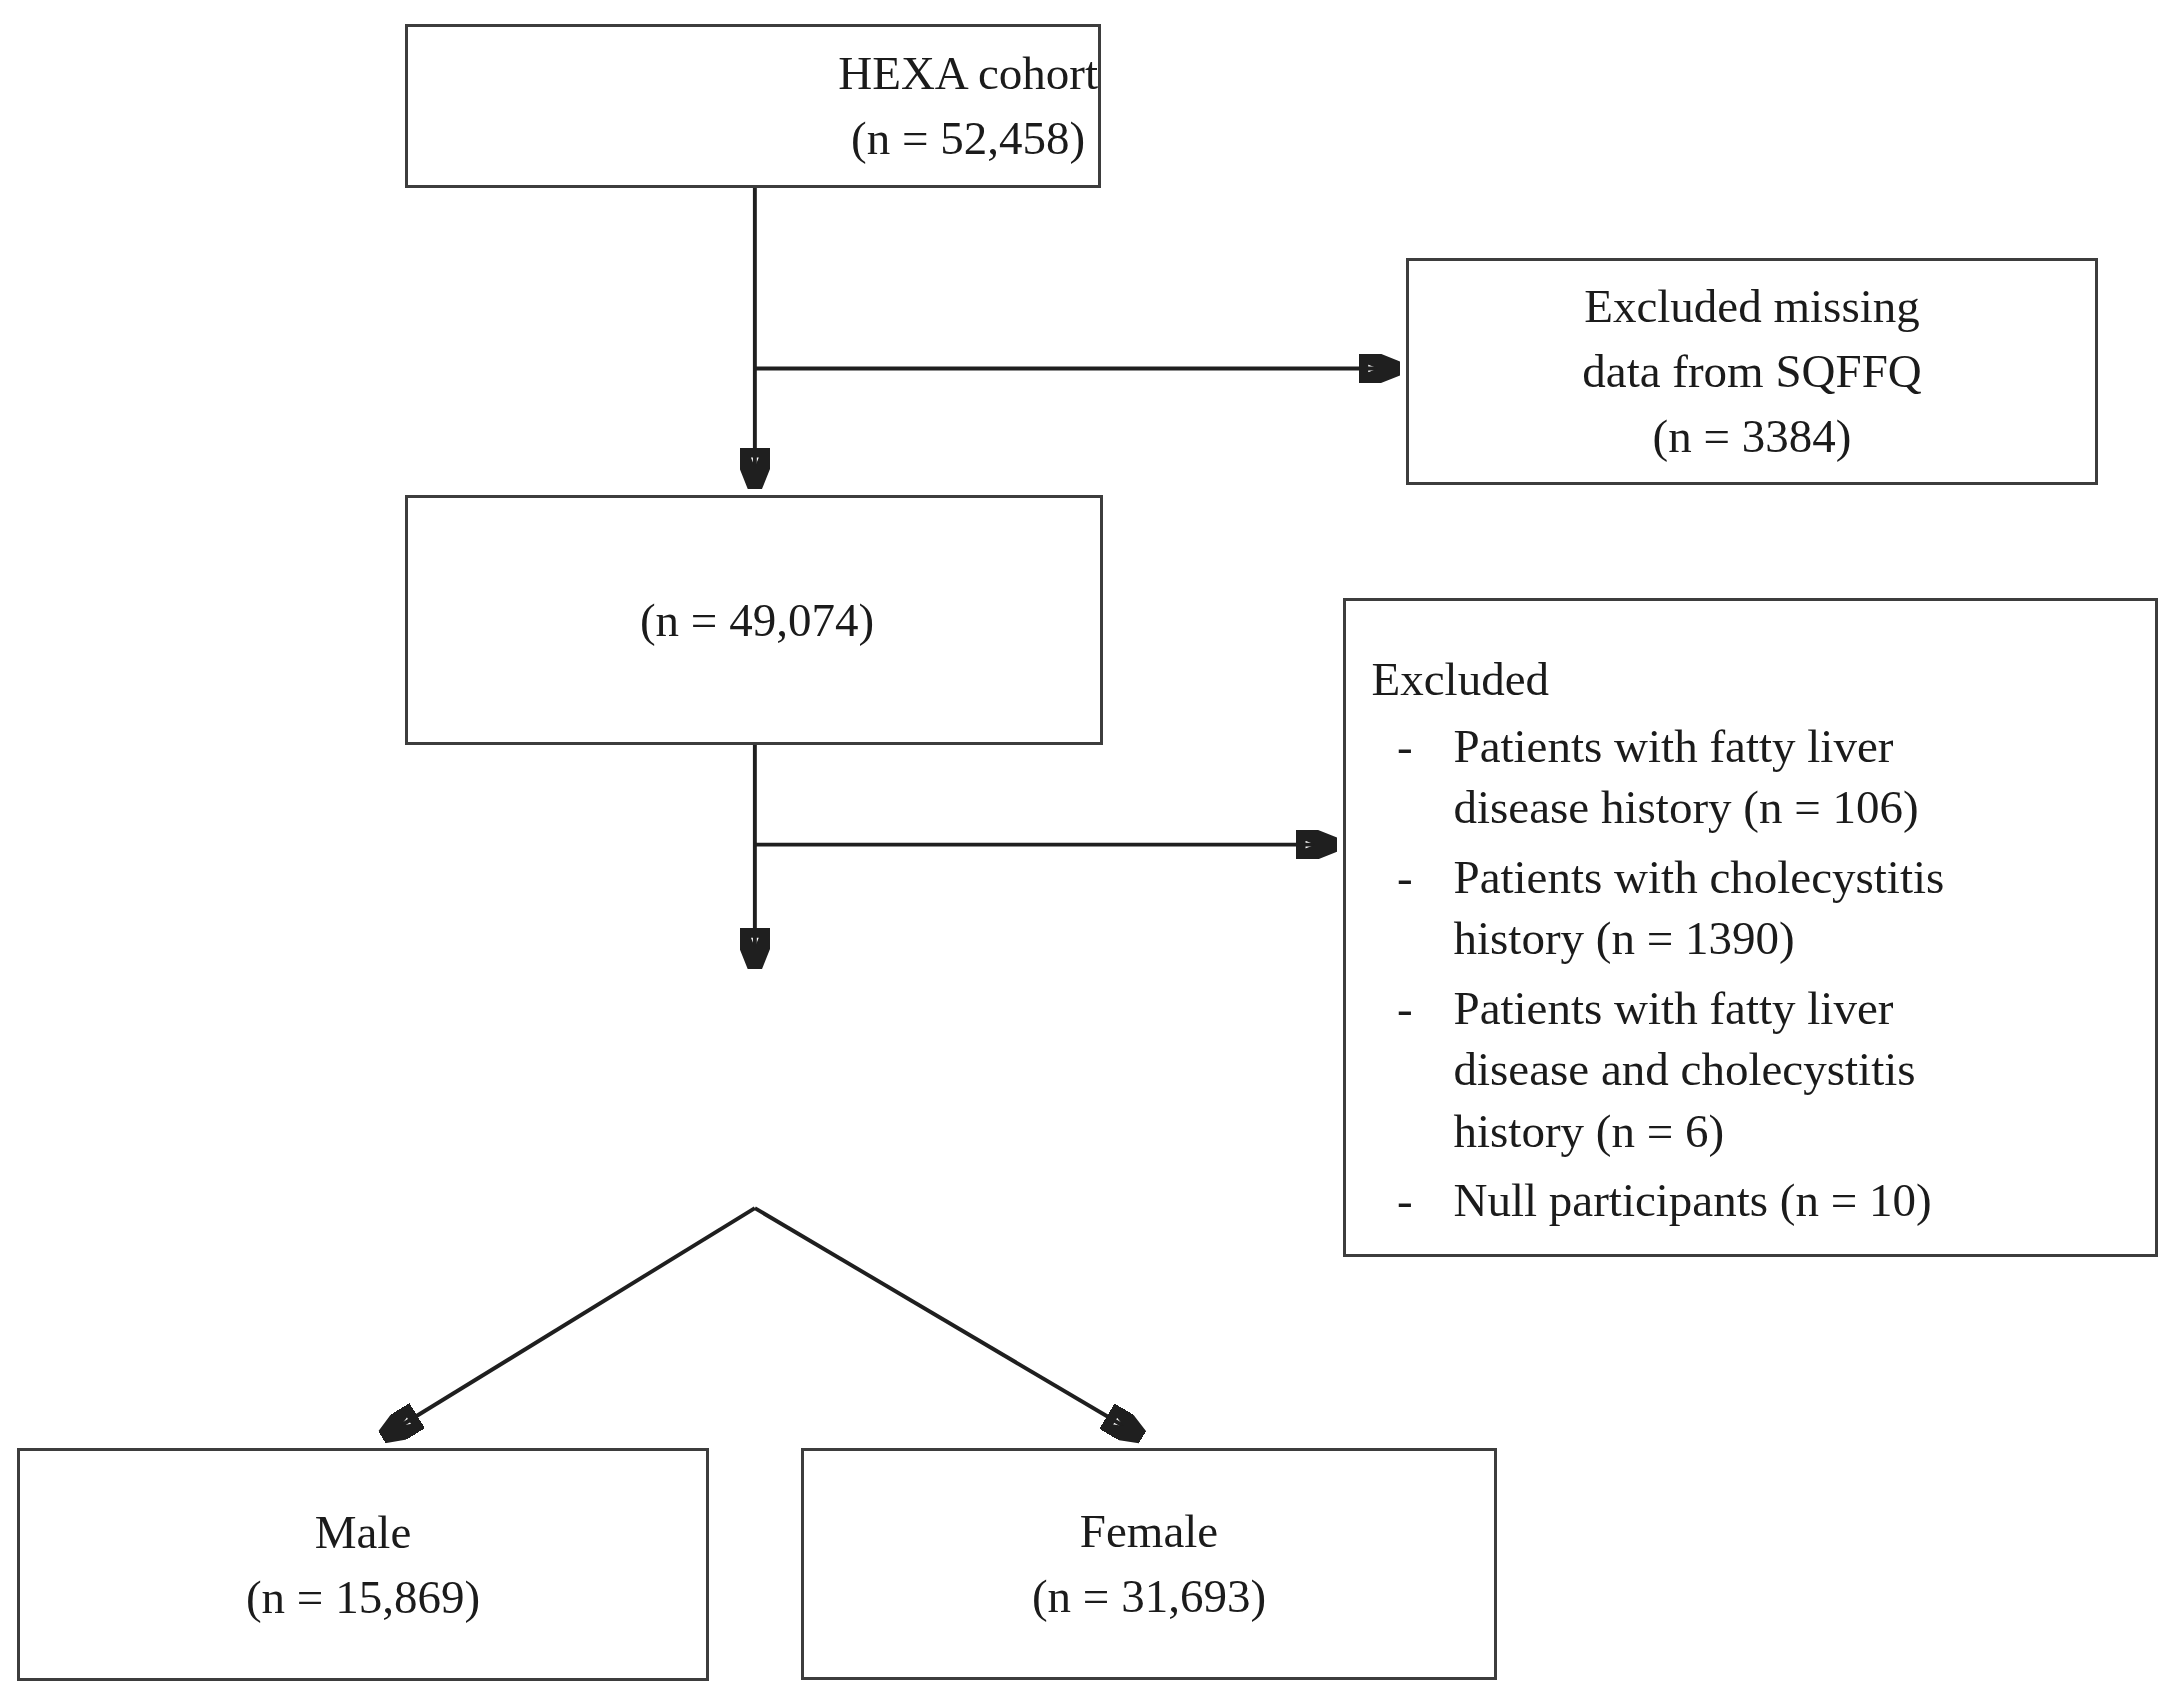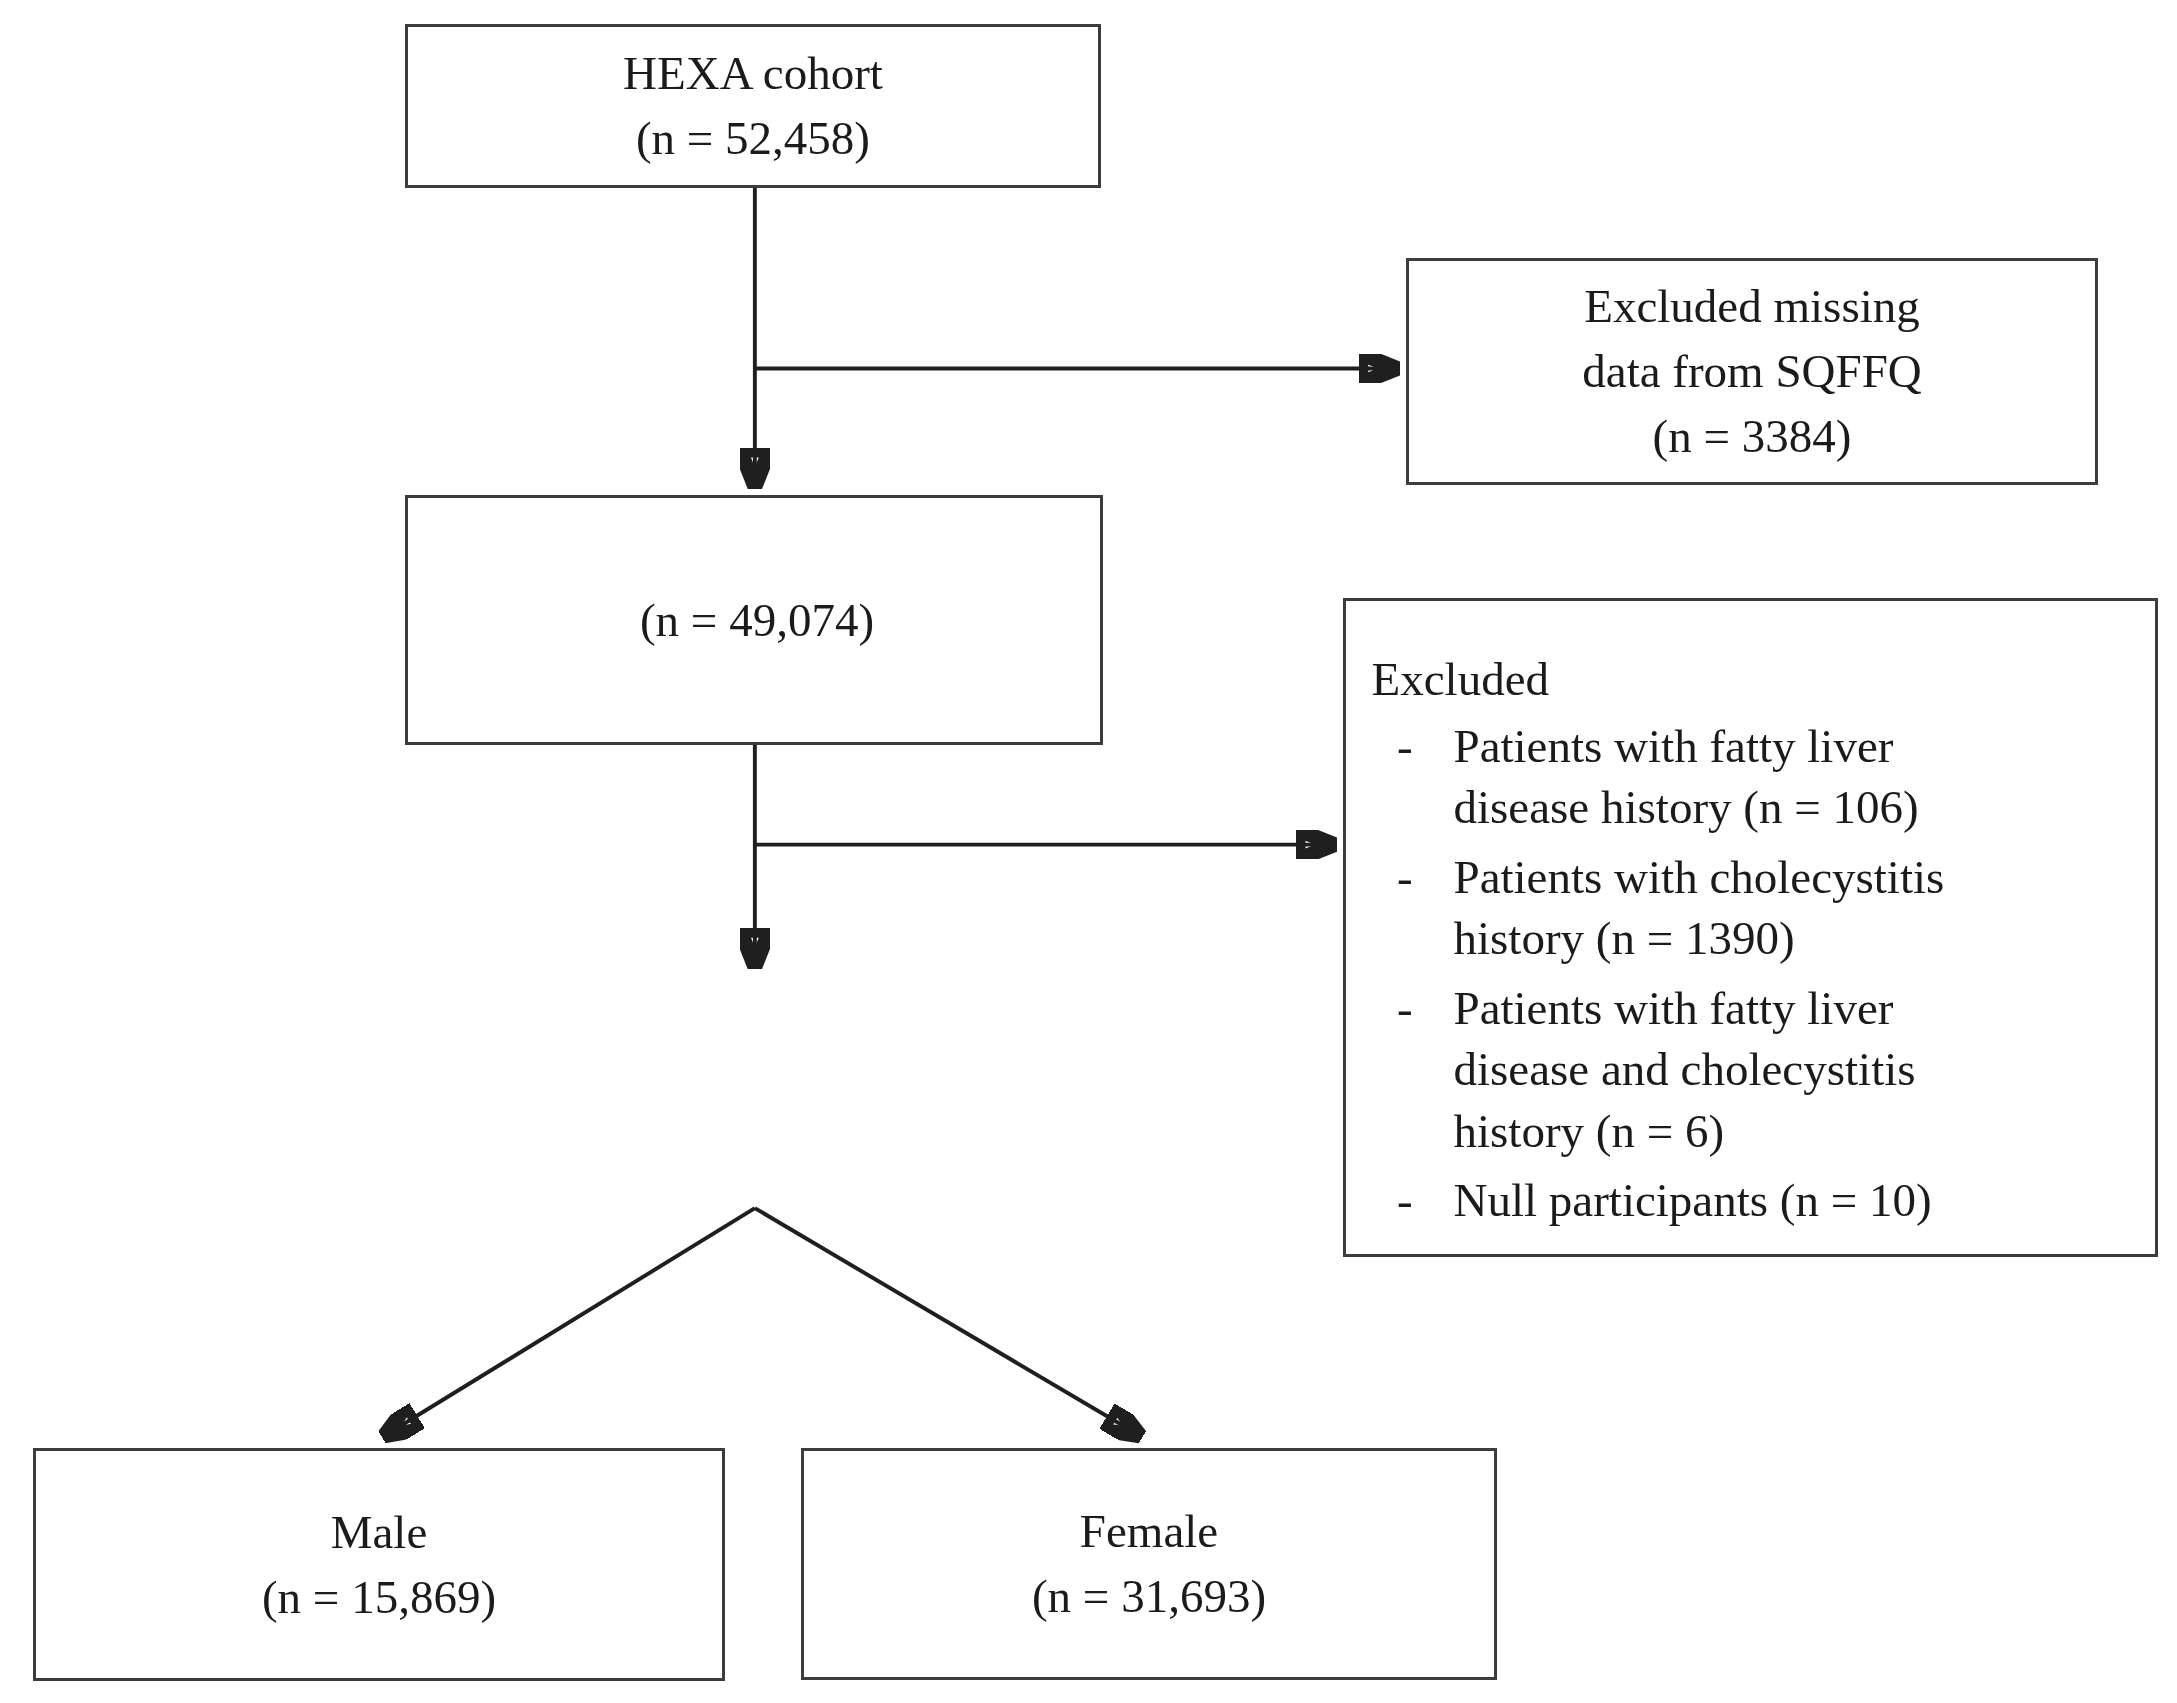--- a/index.html
+++ b/index.html
@@ -24,25 +24,25 @@
     justify-content: center;
     box-sizing: border-box;
   }
   .node .label {
     white-space: pre-line;
     text-align: center;
     font-size: 47px;
     line-height: 1.38;
   }
   
-  .box-hexa     { left: 405px;  top: 23.5px;   width: 696px; height: 164px; }
+  .box-hexa     { left: 405px;  top: 23.5px;   width: 696px; height: 164px; justify-content: flex-end; }
   .box-sqffq    { left: 1406px; top: 258px;  width: 692px; height: 227px; }
   .box-n49074   { left: 405px;  top: 495px;  width: 698px; height: 250px; padding-left: 6px; }
   .box-included { left: 405px;  top: 975px;  width: 698px; height: 233px; }
-  .box-male     { left: 33px;   top: 1448px; width: 692px; height: 233px; }
+  .box-male     { left: 17px;   top: 1448px; width: 692px; height: 233px; }
   .box-female   { left: 801px;  top: 1448px; width: 696px; height: 232px; }
   
   .box-excluded {
     left: 1343px; top: 598px; width: 815px; height: 659px;
     align-items: flex-end;
     justify-content: flex-start;
     padding: 13.7px 35px 13.7px 25.5px;
   }
   .excluded-inner { width: 100%; }
   .excluded-title {

